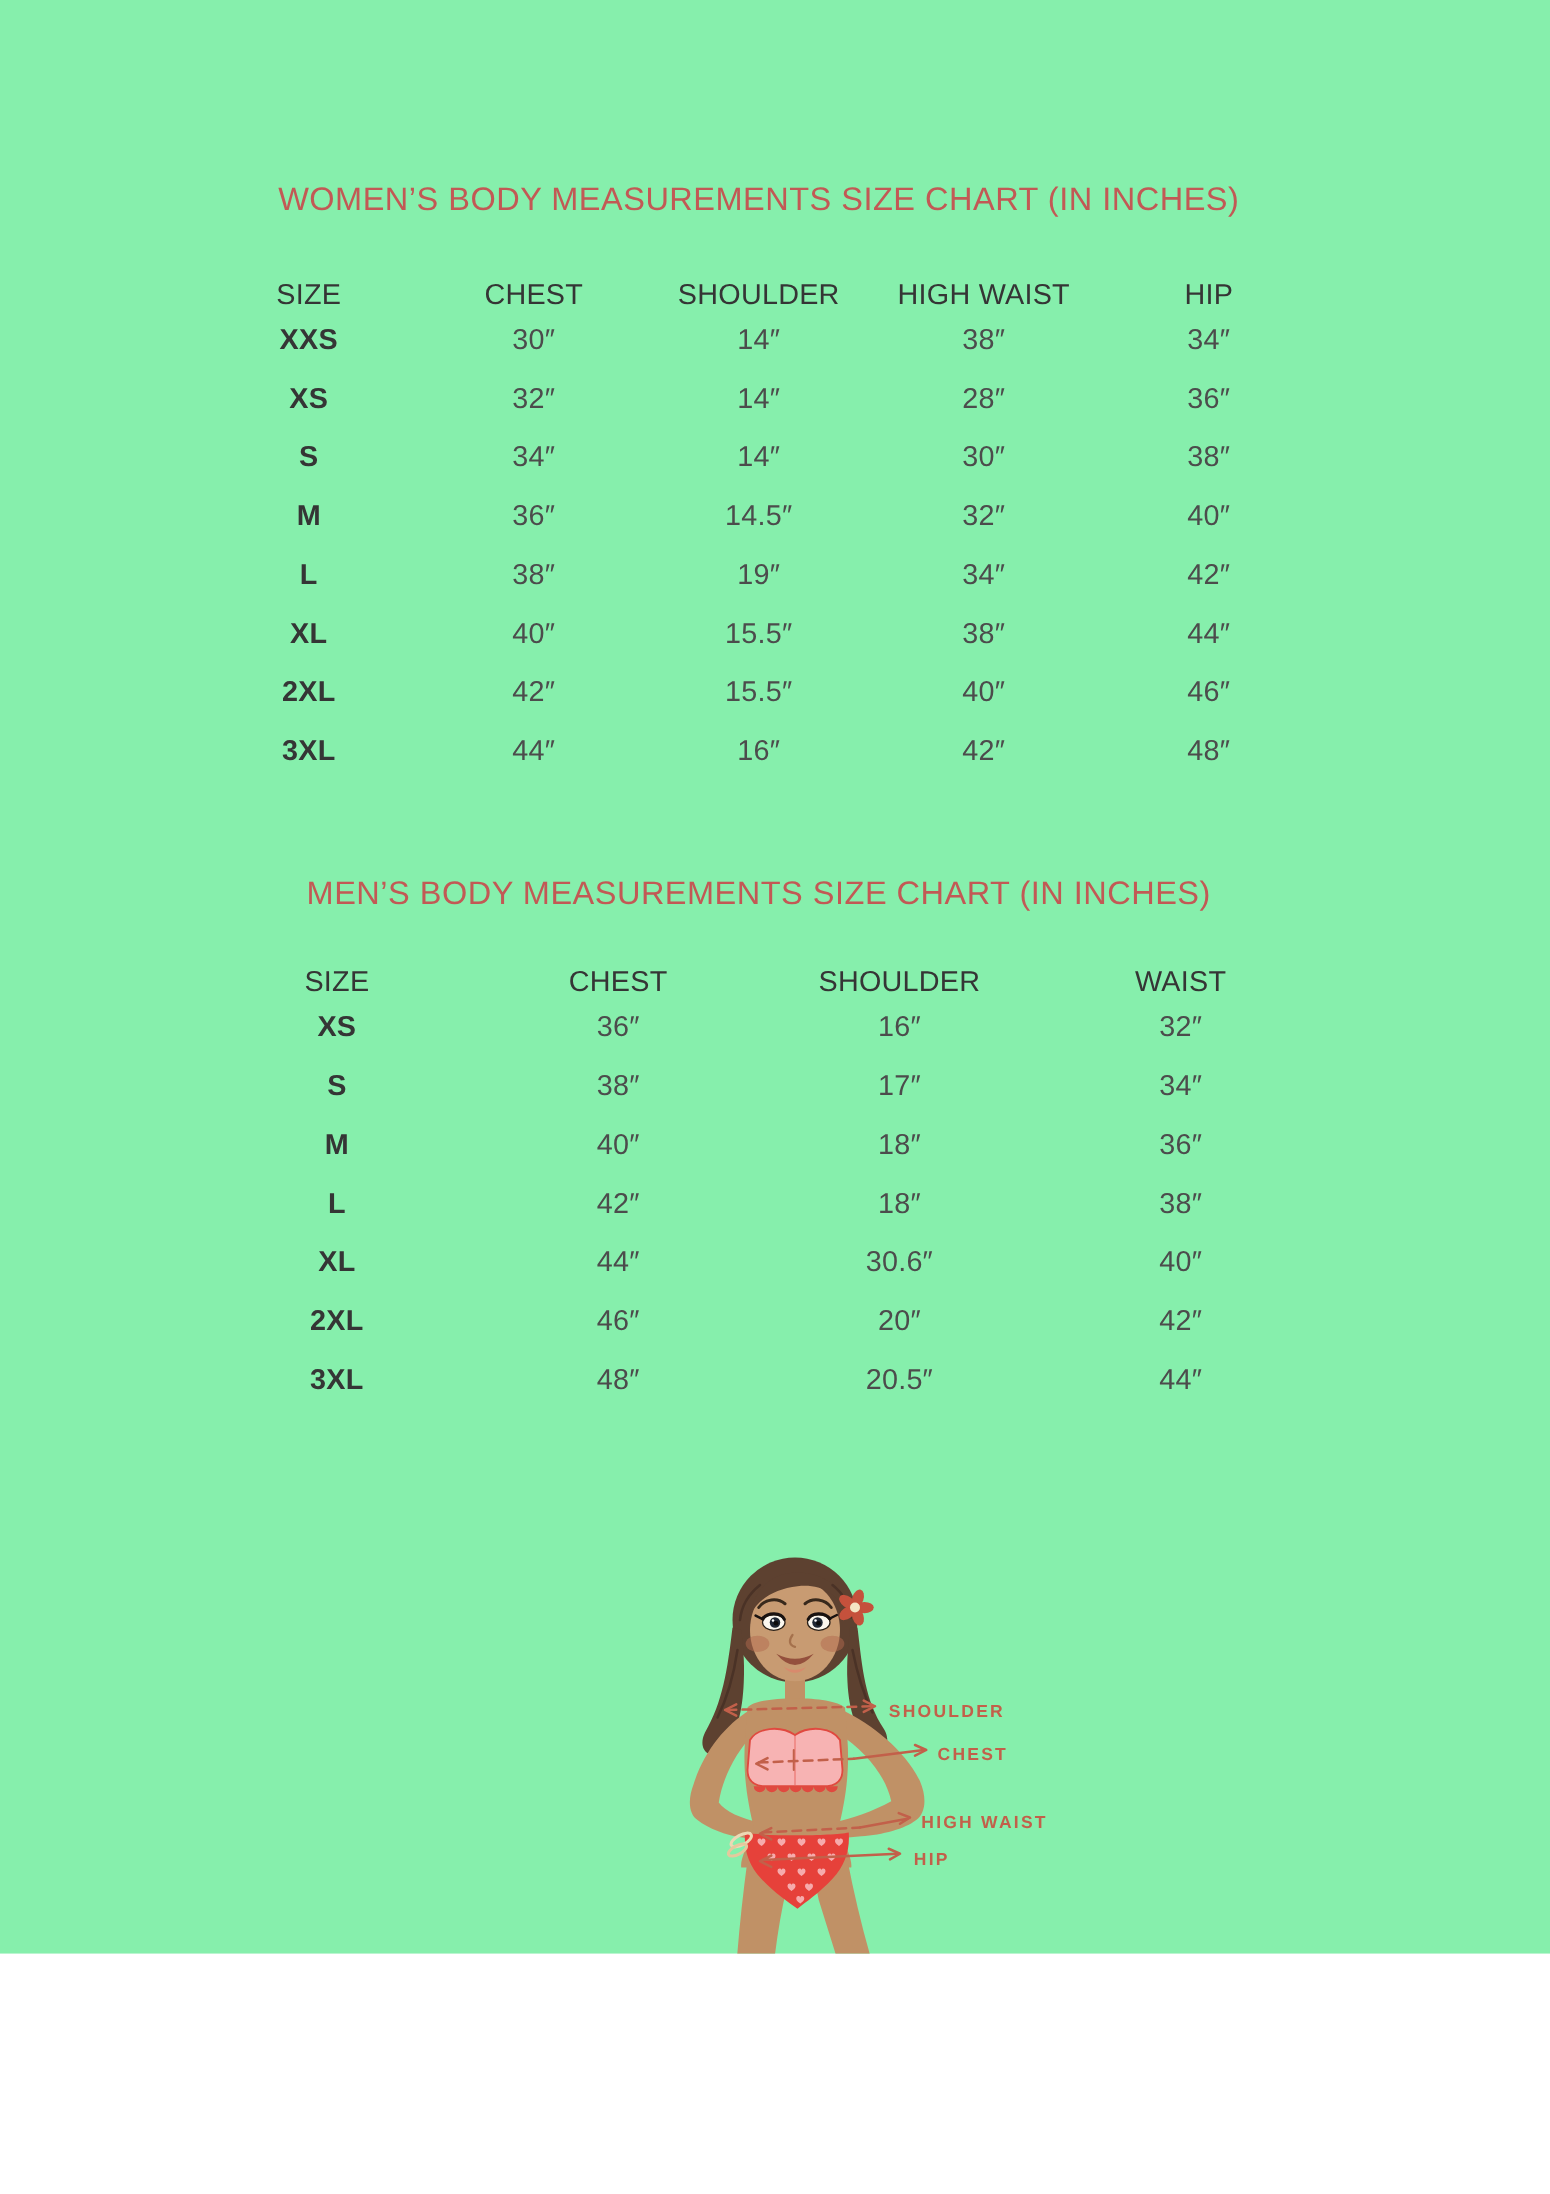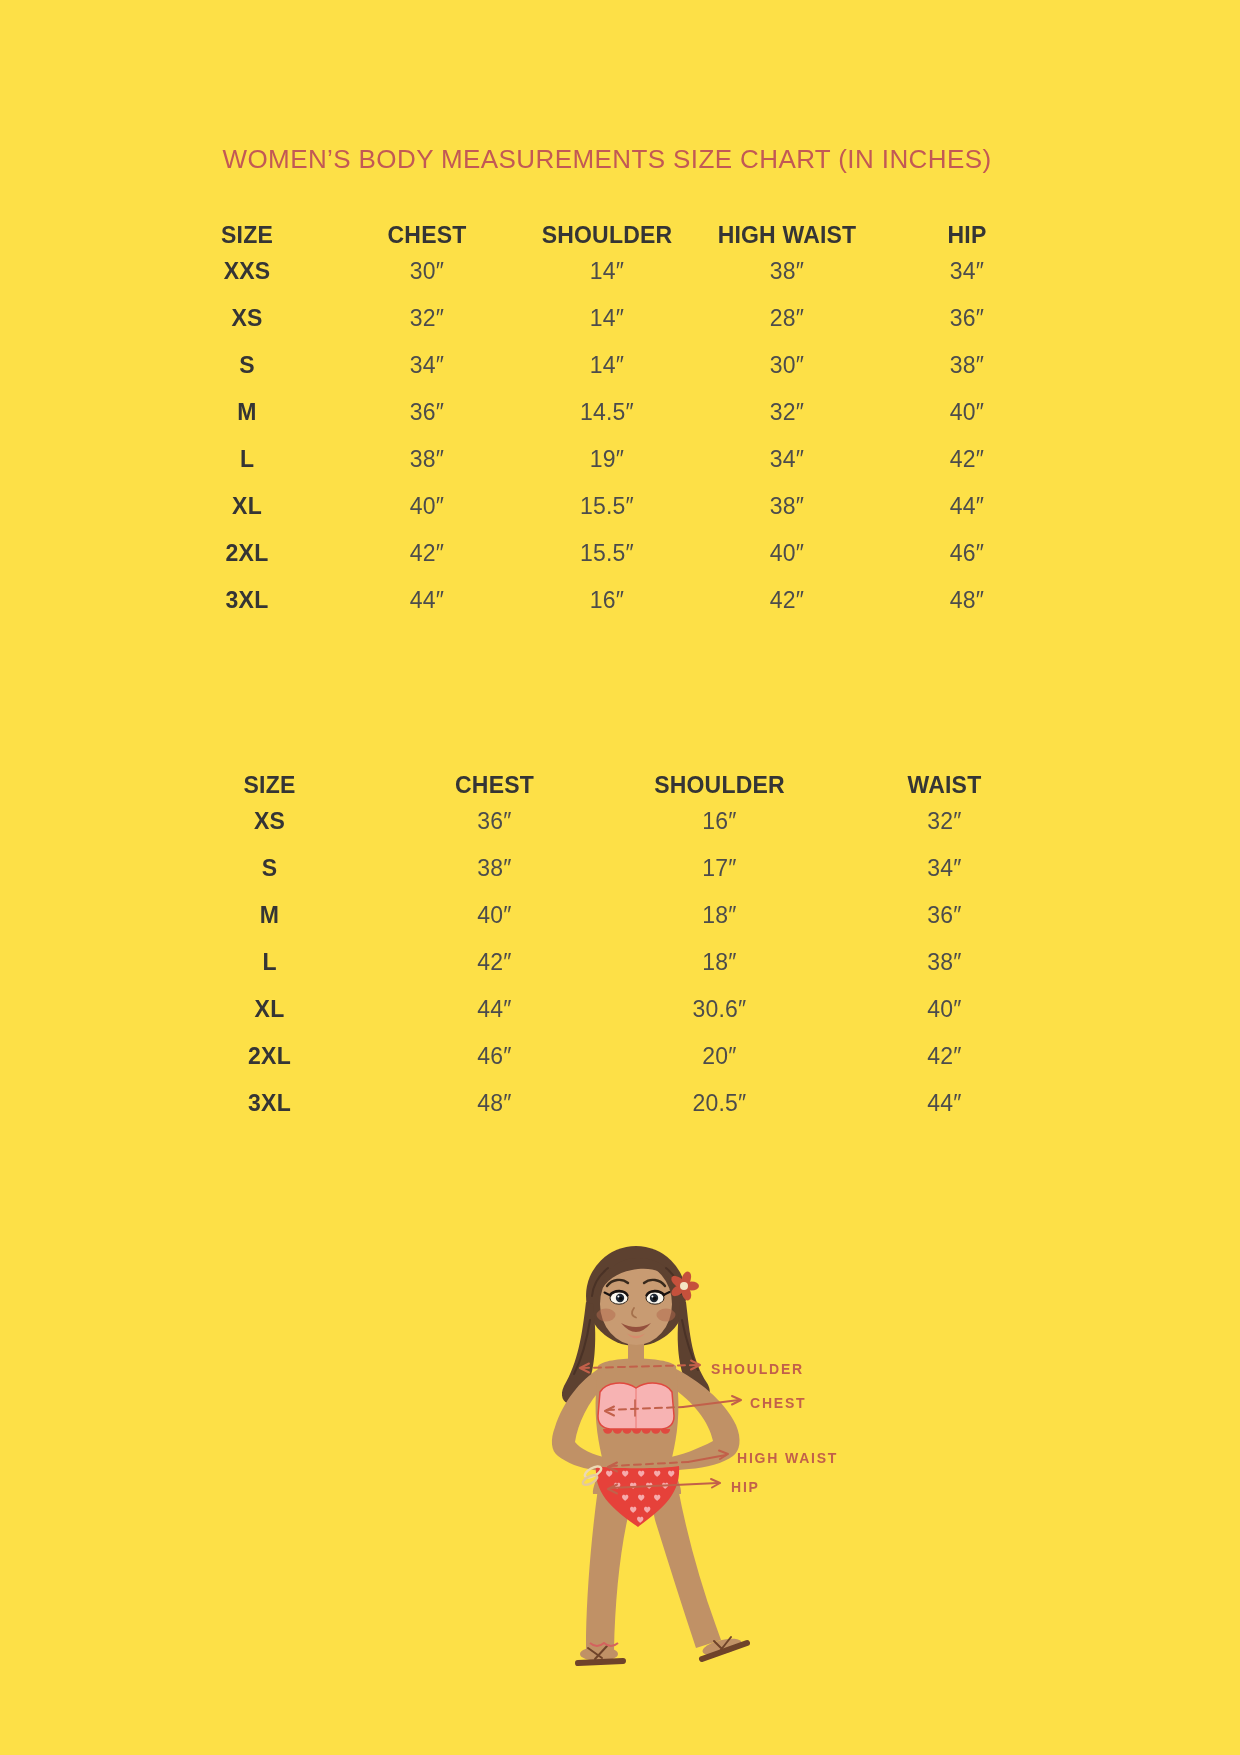--- a/index.html
+++ b/index.html
@@ -1,32 +1,32 @@
 <!DOCTYPE html>
 <html><head>
 <meta charset="utf-8">
 <style>
   html,body{margin:0;padding:0;background:#ffffff;}
   .page{
-    position:relative;width:1240px;height:1755px;background:#fde047;
+    position:relative;width:1240px;height:1563px;background:#86efac;
     font-family:"Liberation Sans",sans-serif;overflow:hidden;
   }
   .chart-title{
     position:absolute;left:100px;width:1014px;text-align:center;
     font-size:26px;font-weight:400;letter-spacing:.4px;color:#c25955;white-space:nowrap;
   }
   #women-title{top:144px;}
   #men-title{top:699px;}
   .size-table{position:absolute;left:157px;width:900px;}
   #women-table{top:212px;}
   #men-table{top:762px;}
   .thead{display:flex;height:46px;align-items:center;}
   .trow{display:flex;height:47px;align-items:flex-start;}
   .cell{flex:1;text-align:center;font-size:23px;color:#4c4c4c;letter-spacing:.2px;}
-  .thead .cell{font-weight:700;color:#353535;}
+  .thead .cell{font-weight:400;color:#353535;}
   .cell.size{font-weight:700;color:#353535;}
   #figure-wrap{position:absolute;left:430px;top:1240px;width:420px;height:460px;}
   .anno-label{
     font-family:"Liberation Sans",sans-serif;font-size:14px;font-weight:600;
     letter-spacing:1.8px;fill:#c2604a;
   }
 </style>
 </head>
 <body>
 
@@ -103,20 +103,21 @@
         <div class="trow">
           <div class="cell size">3XL</div>
           <div class="cell">44″</div>
           <div class="cell">16″</div>
           <div class="cell">42″</div>
           <div class="cell">48″</div>
         </div>
       </div>
   </div>
 
+  <div id="men-title" class="chart-title">MEN’S BODY MEASUREMENTS SIZE CHART (IN INCHES)</div>
 
   <div id="men-table" class="size-table">
     <div class="thead">
       <div class="cell">SIZE</div>
       <div class="cell">CHEST</div>
       <div class="cell">SHOULDER</div>
       <div class="cell">WAIST</div>
     </div>
     <div>
 

